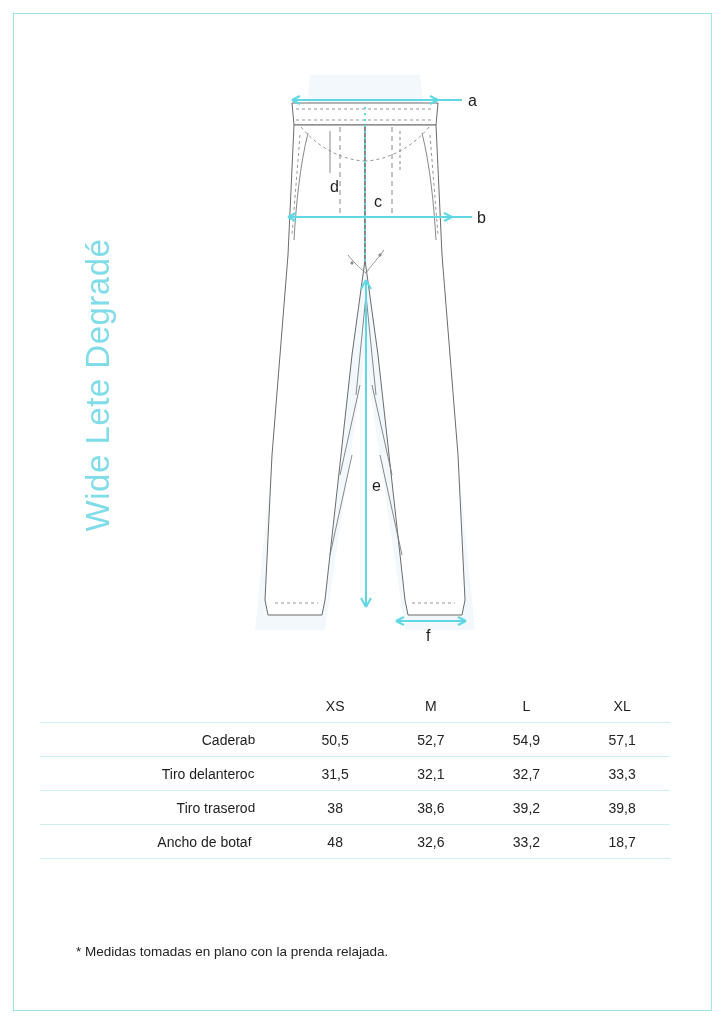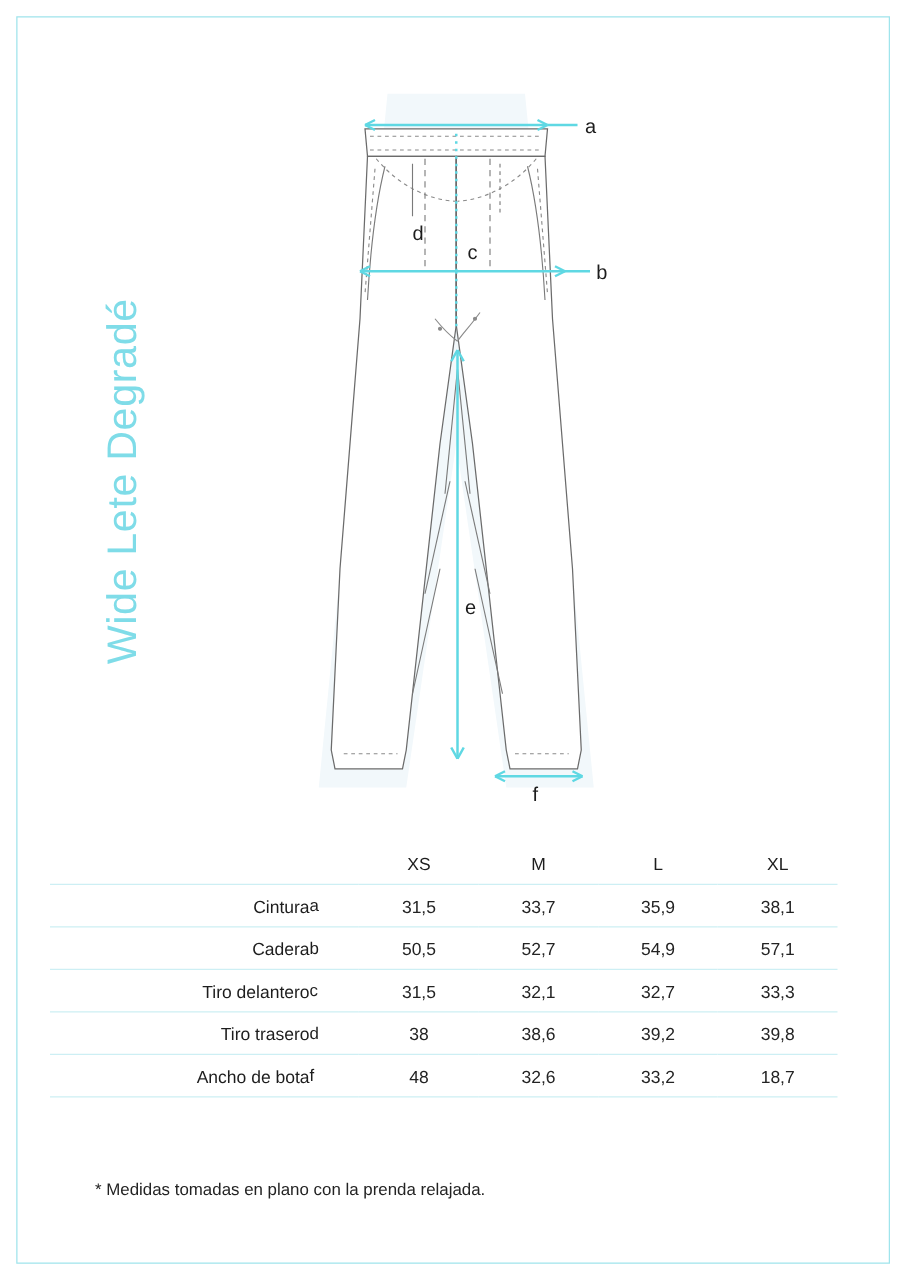--- a/index.html
+++ b/index.html
@@ -56,21 +56,21 @@
     top: 55px;
     width: 370px;
     height: 600px;
   }
   #illus svg { display: block; }
 
   
   #table-area {
     position: absolute;
     left: 40px;
-    top: 675px;
+    top: 690px;
     width: 630px;
   }
   table.size-table {
     border-collapse: collapse;
     width: 630px;
     font-size: 13.5px;
     color: #232323;
   }
   table.size-table th, table.size-table td {
     padding: 0;
@@ -225,28 +225,20 @@
           <th class="blank-name"></th>
           <th class="blank-letter"></th>
           <th class="col-size">XS</th>
           <th class="col-size">M</th>
           <th class="col-size">L</th>
           <th class="col-size">XL</th>
         </tr>
       </thead>
       <tbody>
         <tr>
-          <td class="name-cell">Cintura</td>
-          <td class="letter-cell">a</td>
-          <td class="val-cell">31,5</td>
-          <td class="val-cell">33,7</td>
-          <td class="val-cell">35,9</td>
-          <td class="val-cell">38,1</td>
-        </tr>
-        <tr>
           <td class="name-cell">Cadera</td>
           <td class="letter-cell">b</td>
           <td class="val-cell">50,5</td>
           <td class="val-cell">52,7</td>
           <td class="val-cell">54,9</td>
           <td class="val-cell">57,1</td>
         </tr>
         <tr>
           <td class="name-cell">Tiro delantero</td>
           <td class="letter-cell">c</td>

